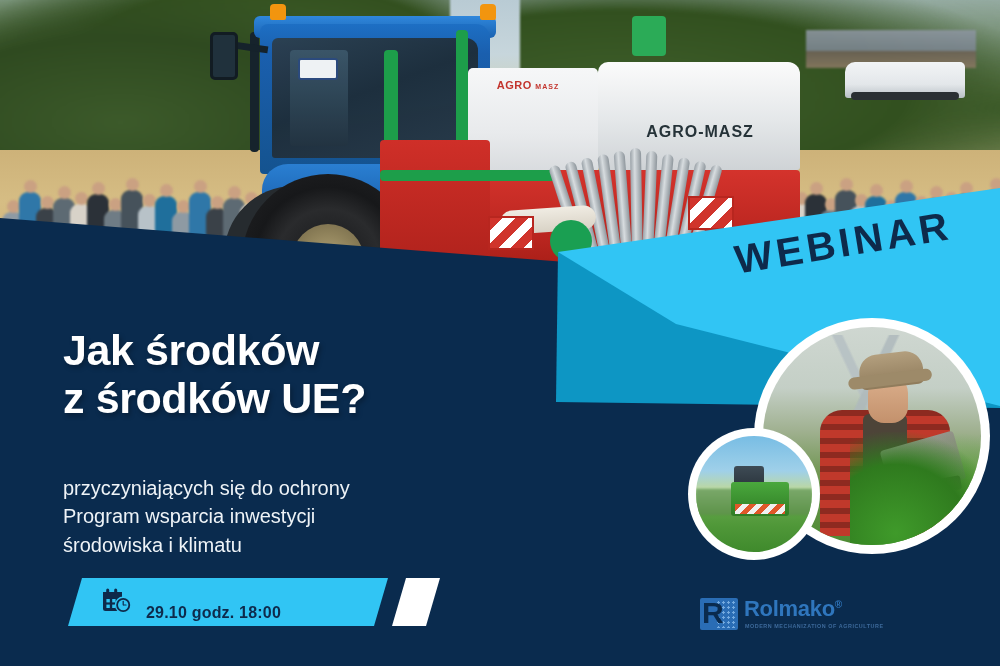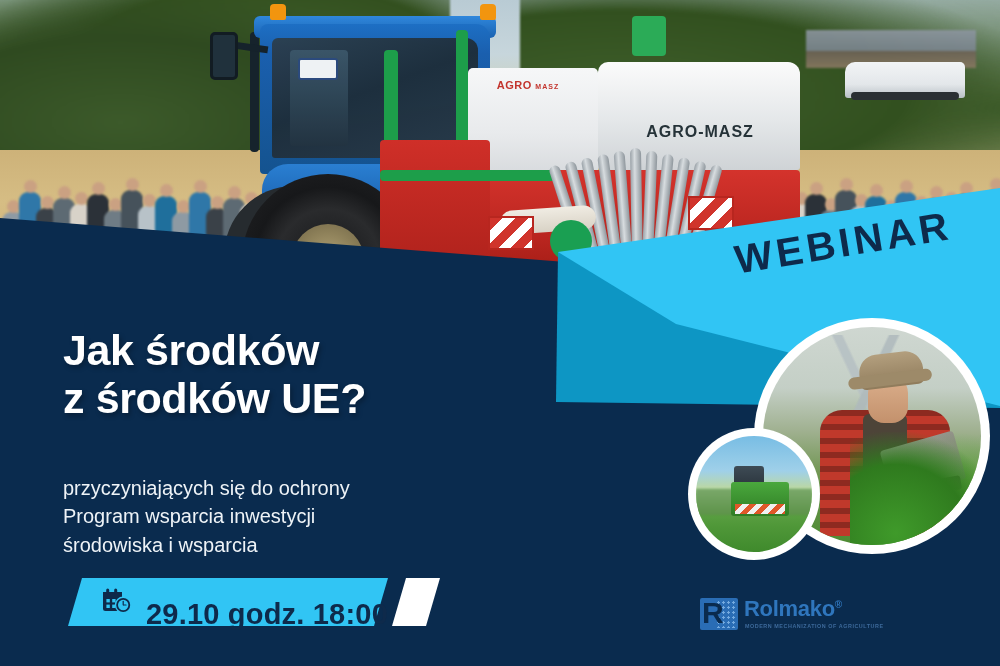--- a/index.html
+++ b/index.html
@@ -227,22 +227,22 @@
     -webkit-clip-path: polygon(14px 0, 320px 0, 306px 48px, 0 48px);
     clip-path: polygon(14px 0, 320px 0, 306px 48px, 0 48px);
   }
   .date-accent {
     position:absolute; left:324px; top:0; width:48px; height:48px; background:#ffffff;
     -webkit-clip-path: polygon(14px 0, 48px 0, 34px 48px, 0 48px);
     clip-path: polygon(14px 0, 48px 0, 34px 48px, 0 48px);
   }
   .date-icon { position:absolute; left:34px; top:10px; width:30px; height:28px; }
   .date-text {
-    position:absolute; left:78px; top:20px; color:#0e2a4b; font-weight:800;
-    font-size:29px; letter-spacing:.2px; white-space:nowrap;
+    position:absolute; left:78px; top:26px; color:#0e2a4b; font-weight:800;
+    font-size:16px; letter-spacing:.2px; white-space:nowrap;
   }
 
   
   .logo-rolmako { position:absolute; left:700px; top:596px; width:136px; height:42px; }
   .rm-mark { position:absolute; left:0; top:2px; width:38px; height:32px; background:#2a6db5; border-radius:2px; }
   .rm-mark:after { content:"R"; position:absolute; left:2px; top:-2px; color:#0a2b4e;
     font-size:30px; font-weight:800; line-height:34px; }
   .rm-mark .dots { position:absolute; inset:2px 2px 2px 16px;
     background-image: radial-gradient(#8ec0ee 1px, transparent 1.2px);
     background-size: 5px 5px; opacity:.75; }
@@ -396,21 +396,21 @@
   </div>
 
   <div class="headline">
     <span class="l">Jak środków</span>
     <span class="l">z środków UE?</span>
   </div>
 
   <div class="subhead">
     <span class="l">przyczyniających się do ochrony</span>
     <span class="l">Program wsparcia inwestycji</span>
-    <span class="l">środowiska i wsparcia</span>
+    <span class="l">środowiska i klimatu</span>
   </div>
 
   <div class="date-wrap">
     <div class="date-bar"></div>
     <div class="date-accent"></div>
     <div class="date-icon">
       <svg viewBox="0 0 30 28" width="30" height="28" aria-hidden="true">
         <rect x="1" y="4" width="19" height="19" rx="2.5" fill="#0e2a4b"></rect>
         <rect x="1" y="4" width="19" height="4.5" fill="#0e2a4b"></rect>
         <rect x="4.2" y="0.4" width="3" height="5.4" rx="1.5" fill="#0e2a4b"></rect>

